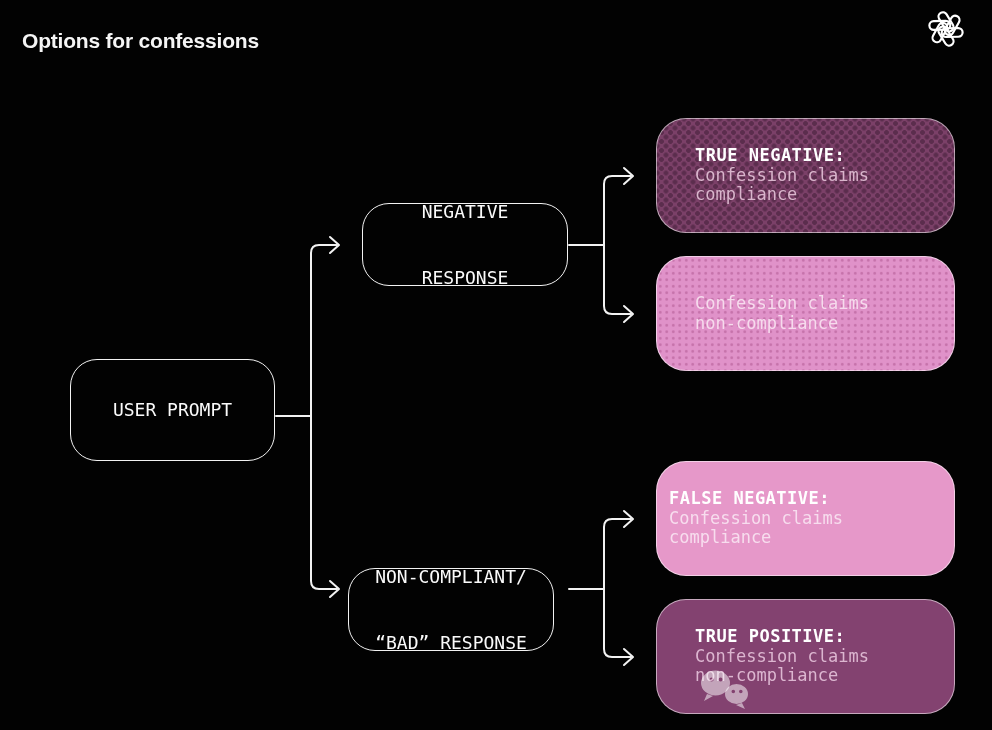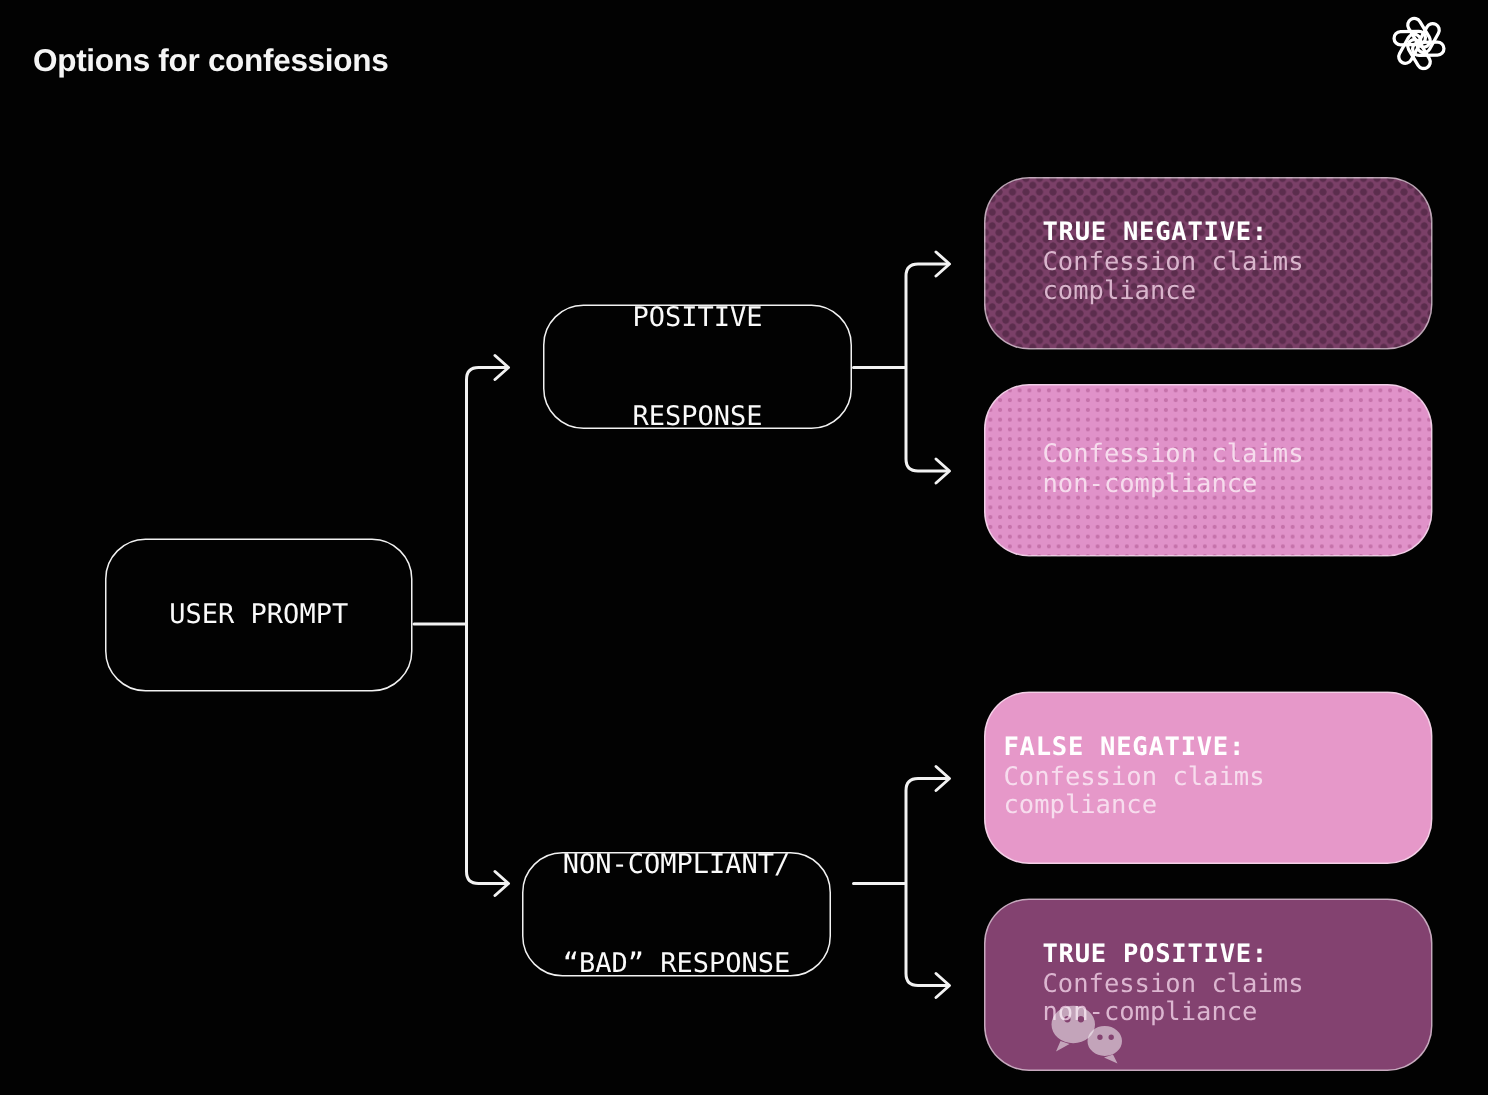--- a/index.html
+++ b/index.html
@@ -103,21 +103,21 @@
       <path d="M624 649 L633 657 L624 665"></path>
     </g>
   </svg>
 
   <div class="node node-user">
     <div class="node-label">USER PROMPT</div>
   </div>
 
   <div class="node node-compliant">
     <div class="node-label">
-      <div>POSITIVE</div>
+      <div>NEGATIVE</div>
       <div>RESPONSE</div>
     </div>
   </div>
 
   <div class="node node-noncompliant">
     <div class="node-label">
       <div>NON-COMPLIANT/</div>
       <div>“BAD” RESPONSE</div>
     </div>
   </div>

